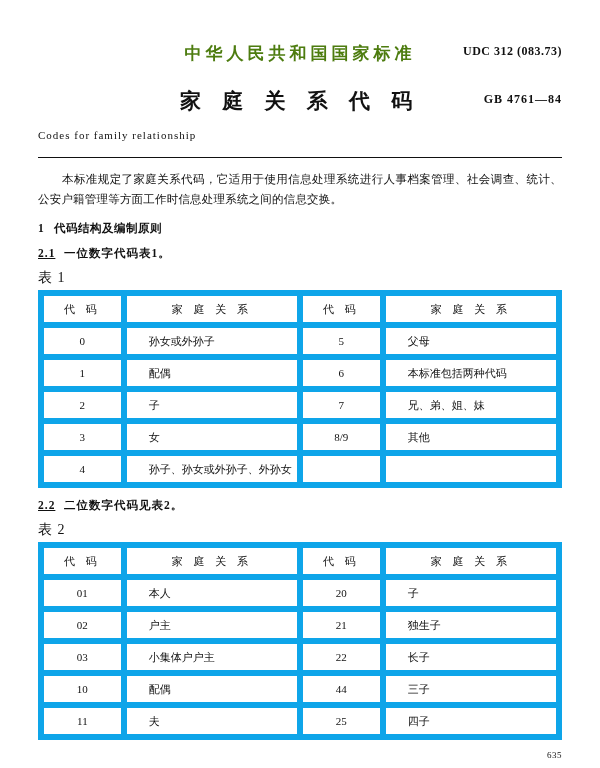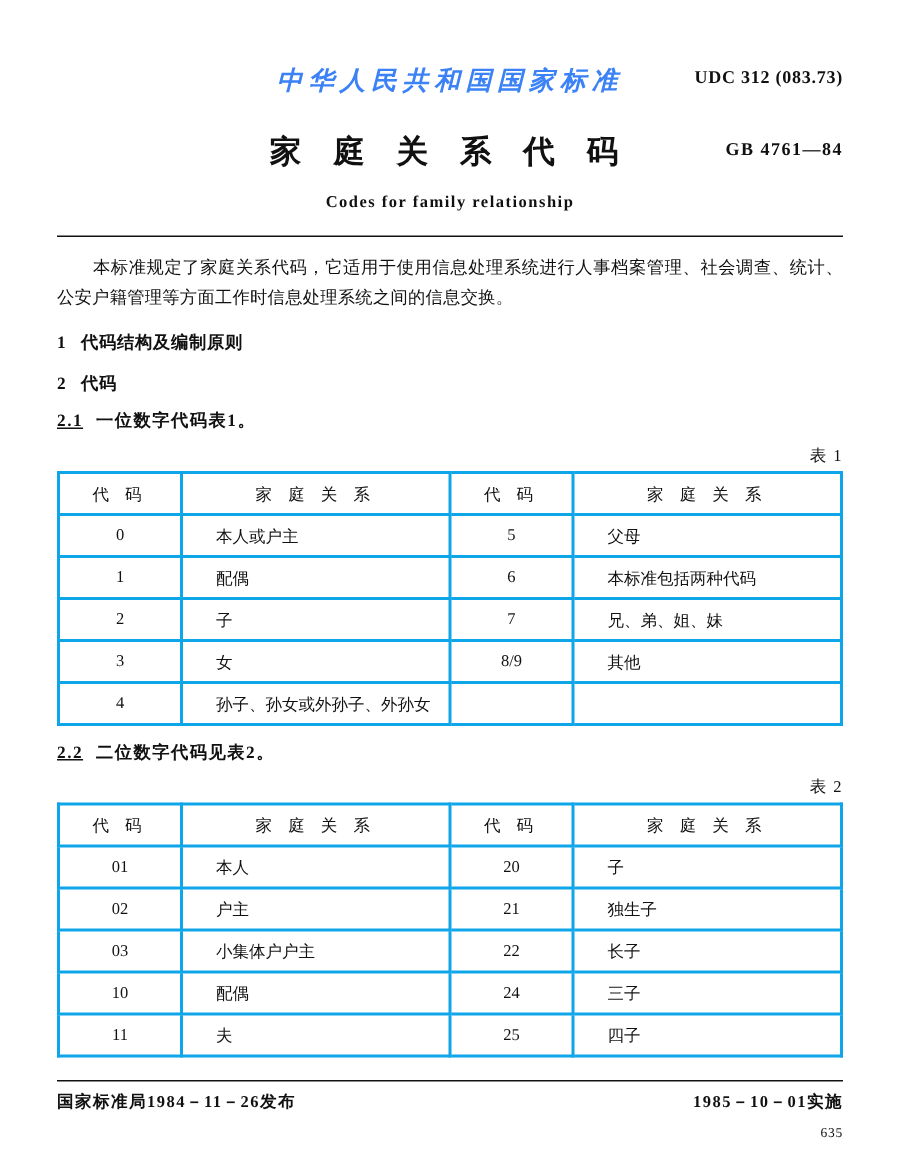--- a/index.html
+++ b/index.html
@@ -26,22 +26,21 @@
   
   .header {
     position: relative;
     padding-top: 42px;
   }
   .std-title {
     text-align: center;
     font-size: 17px;
     font-weight: bold;
     letter-spacing: 4px;
-    color: #3b82f6;
-    font-style: italic;
+    color: #4d7c0f;
   }
   .udc {
     position: absolute;
     right: 0;
     top: 44px;
     font-size: 12px;
     font-weight: bold;
     font-family: "Liberation Serif", serif;
     letter-spacing: 0.5px;
   }
@@ -54,23 +53,22 @@
   }
   .gb-number {
     position: absolute;
     right: 0;
     top: 92px;
     font-size: 12px;
     font-weight: bold;
     letter-spacing: 1px;
   }
   .doc-subtitle {
-    text-align: center;
     font-size: 11px;
-    font-weight: bold;
+    font-weight: normal;
     letter-spacing: 1px;
     margin-top: 14px;
     font-family: "Liberation Serif", serif;
   }
   .rule {
     border: 0;
     border-top: 1px solid #111;
     margin: 16px 0 0 0;
     height: 0;
   }
@@ -104,34 +102,34 @@
     letter-spacing: 1px;
   }
   .subsec-head .num {
     display: inline-block;
     min-width: 26px;
     text-decoration: underline;
   }
 
   
   .table-caption {
-    text-align: right;
-    font-size: 11px;
+    text-align: left;
+    font-size: 14px;
     margin: 8px 0 3px 0;
     letter-spacing: 1px;
   }
   table.code-table {
     border-collapse: collapse;
     width: 100%;
     table-layout: fixed;
     font-size: 11px;
   }
   table.code-table th,
   table.code-table td {
-    border: 2px solid #0ea5e9;
+    border: 6px solid #0ea5e9;
     height: 26px;
     padding: 0 4px;
     vertical-align: middle;
   }
   table.code-table th {
     font-weight: normal;
     text-align: center;
     letter-spacing: 4px;
     height: 26px;
   }
@@ -192,43 +190,40 @@
     <hr class="rule">
   </div>
 
   <p class="para indent">本标准规定了家庭关系代码，它适用于使用信息处理系统进行人事档案管理、社会调查、统计、公安户籍管理等方面工作时信息处理系统之间的信息交换。</p>
 
   <div class="sec-head">
     <span class="num">1</span><span>代码结构及编制原则</span>
   </div>
 
 
-  <div class="sec-head">
-    <span class="num">2</span><span>代码</span>
-  </div>
 
   <div class="subsec-head">
     <span class="num">2.1</span><span>一位数字代码表1。</span>
   </div>
 
   <div class="table-caption">表 1</div>
 
   <table class="code-table t1">
     <thead>
       <tr>
         <th class="col-code">代 码</th>
         <th class="col-rel" style="text-align:center;padding-left:4px !important;">家 庭 关 系</th>
         <th class="col-code">代 码</th>
         <th class="col-rel" style="text-align:center;padding-left:4px !important;">家 庭 关 系</th>
       </tr>
     </thead>
     <tbody>
       <tr>
         <td class="col-code">0</td>
-        <td class="col-rel">本人或户主</td>
+        <td class="col-rel">孙女或外孙子</td>
         <td class="col-code">5</td>
         <td class="col-rel">父母</td>
       </tr>
       <tr>
         <td class="col-code">1</td>
         <td class="col-rel">配偶</td>
         <td class="col-code">6</td>
         <td class="col-rel">本标准包括两种代码</td>
       </tr>
       <tr>
@@ -282,36 +277,29 @@
       </tr>
       <tr>
         <td class="col-code">03</td>
         <td class="col-rel">小集体户户主</td>
         <td class="col-code">22</td>
         <td class="col-rel">长子</td>
       </tr>
       <tr>
         <td class="col-code">10</td>
         <td class="col-rel">配偶</td>
-        <td class="col-code">24</td>
+        <td class="col-code">44</td>
         <td class="col-rel">三子</td>
       </tr>
       <tr>
         <td class="col-code">11</td>
         <td class="col-rel">夫</td>
         <td class="col-code">25</td>
         <td class="col-rel">四子</td>
       </tr>
 
     </tbody>
   </table>
 
-  <div class="footer">
-    <hr>
-    <div class="footer-row">
-      <span>国家标准局1984－11－26发布</span>
-      <span>1985－10－01实施</span>
-    </div>
-  </div>
 
   <div class="page-num">635</div>
 
 </div>
 
 </body></html>

